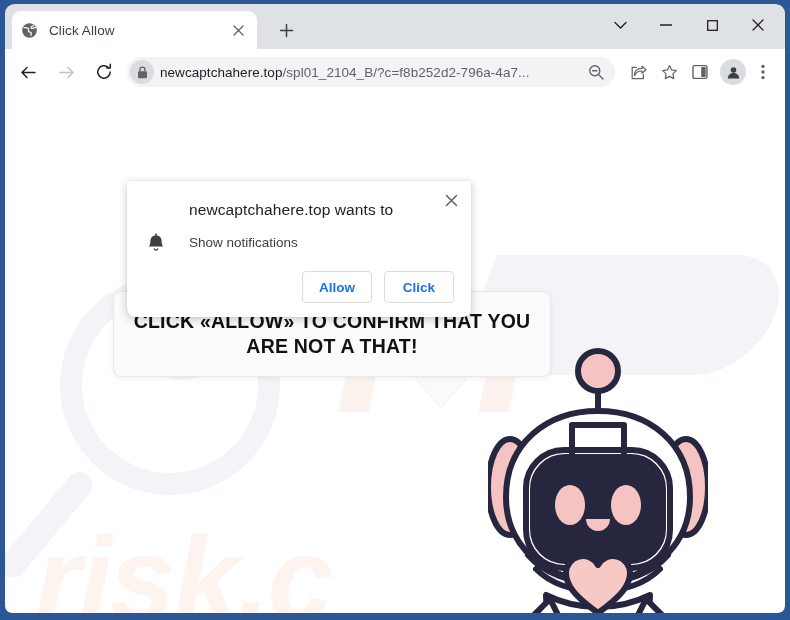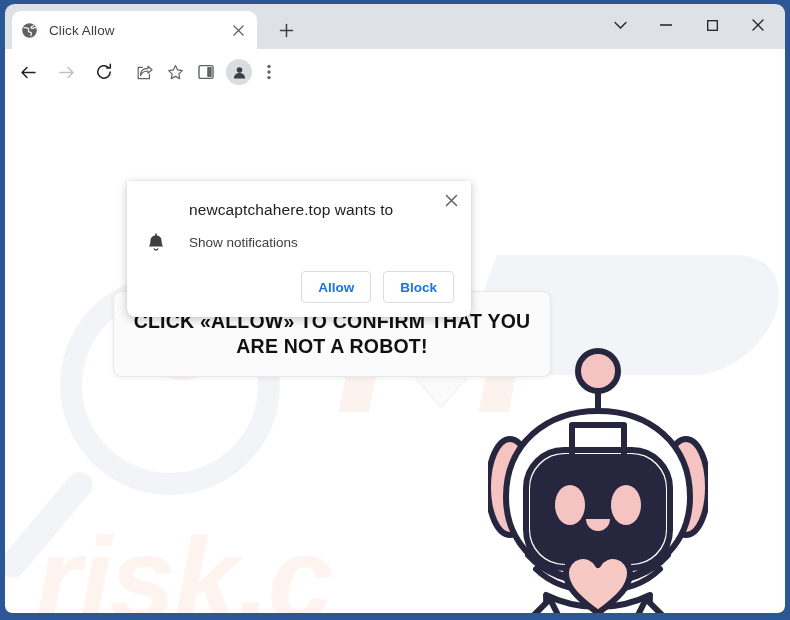--- a/index.html
+++ b/index.html
@@ -328,20 +328,35 @@
           <path d="M3 9.5h13M11 4.5l5 5-5 5" stroke="currentColor" stroke-width="1.5" fill="none" stroke-linecap="round" stroke-linejoin="round"></path>
         </svg>
       </div>
       <div class="navbtn">
         <svg width="18" height="18" viewBox="0 0 18 18">
           <path d="M15.2 9a6.2 6.2 0 1 1-1.9-4.5" stroke="currentColor" stroke-width="1.5" fill="none" stroke-linecap="round"></path>
           <path d="M15.3 1.3v3.6h-3.6" stroke="currentColor" stroke-width="1.5" fill="none" stroke-linecap="round" stroke-linejoin="round"></path>
         </svg>
       </div>
 
+      <div class="omnibox">
+        <span class="lockbadge">
+          <svg width="11" height="13" viewBox="0 0 11 13">
+            <rect x="1" y="5.2" width="9" height="7" rx="1.3" fill="currentColor"></rect>
+            <path d="M3 5.2V3.6a2.5 2.5 0 0 1 5 0v1.6" stroke="currentColor" stroke-width="1.4" fill="none"></path>
+          </svg>
+        </span>
+        <span class="urltext"><span>newcaptchahere.top</span><span class="dim">/spl01_2104_B/?c=f8b252d2-796a-4a7...</span></span>
+        <span class="omni-icon">
+          <svg width="16" height="16" viewBox="0 0 16 16">
+            <circle cx="6.8" cy="6.8" r="5" stroke="currentColor" stroke-width="1.4" fill="none"></circle>
+            <path d="M10.5 10.5L15 15M4.6 6.8h4.4" stroke="currentColor" stroke-width="1.4" stroke-linecap="round"></path>
+          </svg>
+        </span>
+      </div>
 
       <div class="tb-icon">
         <svg width="17" height="17" viewBox="0 0 17 17">
           <path d="M12 2.2L16 5.7 12 9.2V7c-4 0-6.2 1.6-7.4 4.6C4.3 8 6 4.4 12 4.4z" stroke="currentColor" stroke-width="1.2" fill="none" stroke-linejoin="round"></path>
           <path d="M6.3 3.4H2.2v11.2h11.2v-4" stroke="currentColor" stroke-width="1.2" fill="none" stroke-linecap="round"></path>
         </svg>
       </div>
       <div class="tb-icon">
         <svg width="17" height="17" viewBox="0 0 17 17">
           <path d="M8.5 1.6l2.1 4.3 4.7.7-3.4 3.3.8 4.7-4.2-2.2-4.2 2.2.8-4.7L1.7 6.6l4.7-.7z" stroke="currentColor" stroke-width="1.2" fill="none" stroke-linejoin="round"></path>
@@ -375,21 +390,21 @@
       <div class="wm-glass"></div>
       <div class="wm-handle"></div>
       <div class="wm-dot1"></div>
       <div class="wm-dot2"></div>
       <div class="wm-risk">risk.c</div>
 
       <div class="bubble-tail"></div>
       <div class="bubble">
         <div class="bubble-text">
           <span>CLICK «ALLOW» TO CONFIRM THAT YOU</span><br>
-          <span>ARE NOT A ROBOT!</span>
+          <span>ARE NOT A THAT!</span>
         </div>
       </div>
 
       <div class="robot">
         <svg width="220" height="320" viewBox="0 0 220 320">
           <g fill="none" stroke="#26263f" stroke-width="6" stroke-linecap="round" stroke-linejoin="round">
 
             <ellipse cx="110" cy="305" rx="62" ry="9" fill="#0a0a0f" stroke="none"></ellipse>
 
             <line x1="110" y1="40" x2="110" y2="95"></line>
@@ -434,19 +449,19 @@
             <svg width="18" height="19" viewBox="0 0 18 19">
               <path d="M9 2.2a5.6 5.6 0 0 0-5.6 5.6c0 4.4-1.6 5.6-1.6 5.6h14.4s-1.6-1.2-1.6-5.6A5.6 5.6 0 0 0 9 2.2z" fill="currentColor"></path>
               <path d="M7.3 16a1.9 1.9 0 0 0 3.4 0" stroke="currentColor" stroke-width="1.4" fill="none" stroke-linecap="round"></path>
               <line x1="9" y1="1" x2="9" y2="2.6" stroke="currentColor" stroke-width="1.6" stroke-linecap="round"></line>
             </svg>
           </span>
           <span class="perm-label">Show notifications</span>
         </div>
         <div class="perm-actions">
           <button class="perm-btn">Allow</button>
-          <button class="perm-btn">Block</button>
+          <button class="perm-btn">Click</button>
         </div>
       </div>
 
     </div>
   </div>
 </div>
 
 </body></html>

